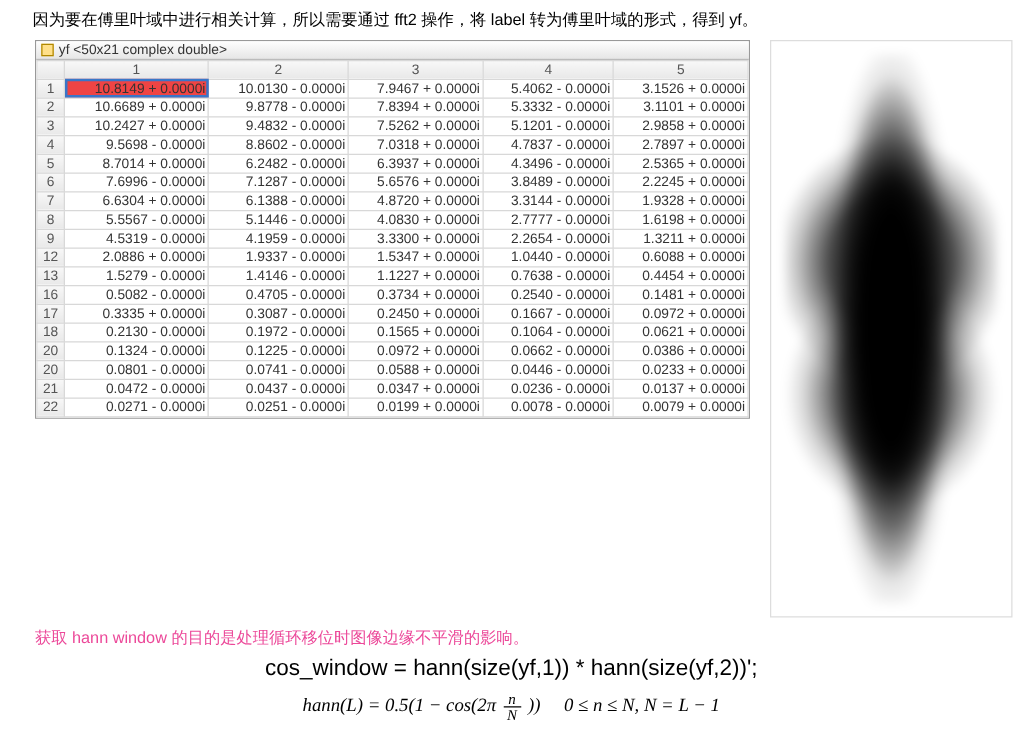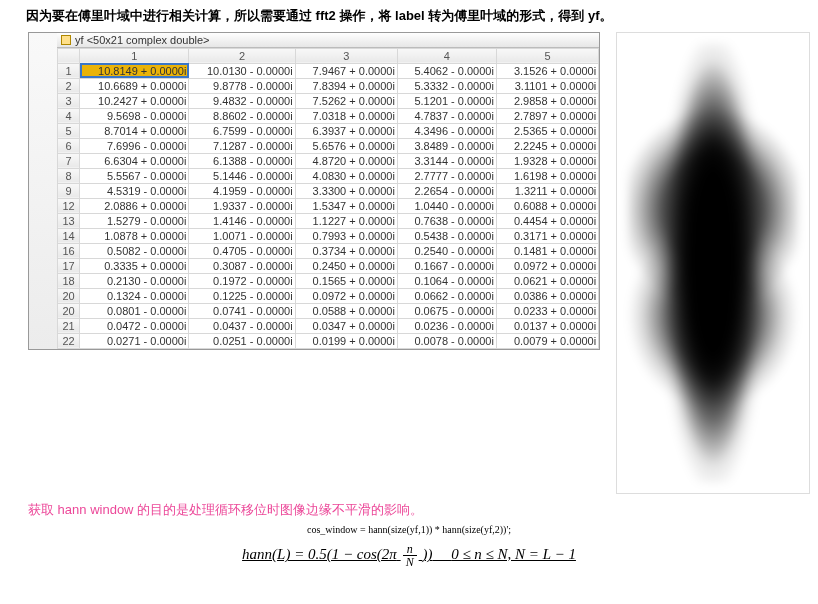--- a/index.html
+++ b/index.html
@@ -9,34 +9,32 @@
     background: #fff;
     font-family: "Microsoft YaHei", SimSun, Arial, sans-serif;
     padding: 6px 8px 0 8px;
     overflow: hidden;
   }
   .intro {
     font-size: 13px;
     color: #000;
     margin: 0 0 6px 18px;
     line-height: 1.5;
-    font-weight: bold;
   }
   .middle {
     display: flex;
     align-items: flex-start;
     gap: 16px;
     margin-bottom: 6px;
   }
   .var-panel {
     border: 1px solid #999;
     background: linear-gradient(#f9f9f9,#ececec);
     width: 584px;
     margin-left: 20px;
-    padding-left: 28px;
   }
   .var-header {
     display: flex;
     align-items: center;
     font-size: 11px;
     padding: 1px 4px;
     background: linear-gradient(#fefefe,#e6e6e6);
     border-bottom: 1px solid #bbb;
     color: #333;
   }
@@ -68,21 +66,21 @@
     color: #555;
     text-align: center;
   }
   th.rowhdr, td.rowhdr {
     background: linear-gradient(#f8f8f8,#e9e9e9);
     text-align: center;
     width: 22px;
     color: #555;
   }
   td.sel {
-    background: #eab308;
+    background: #ef4444;
     outline: 2px solid #3a76c8;
     outline-offset: -2px;
   }
   .hann-img {
     width: 198px;
     height: 462px;
     border: 1px solid #ddd;
     background: #fff;
     position: relative;
     overflow: hidden;
@@ -100,32 +98,31 @@
     filter: blur(4px) contrast(1.1);
     image-rendering: pixelated;
   }
   .footer-text {
     font-size: 13px;
     color: #ec4899;
     margin-left: 20px;
     line-height: 1.6;
   }
   .code-line {
-    font-family: Liberation Serif, serif;
-    font-size: 10px;
+    font-family: Liberation Sans, sans-serif;
+    font-size: 18px;
     text-align: center;
     margin-top: 4px;
   }
   .formula {
     font-family: "Times New Roman", serif;
     font-style: italic;
     font-size: 15px;
     text-align: center;
     margin-top: 8px;
-    text-decoration: underline;
   }
   .frac {
     display: inline-block;
     vertical-align: middle;
     text-align: center;
     font-style: italic;
     line-height: 1;
     margin: 0 2px;
   }
   .frac .num { display:block; border-bottom: 1px solid #000; padding: 0 3px; font-size: 12px;}
@@ -185,21 +182,21 @@
               <td class="rowhdr">4</td>
               <td>9.5698 - 0.0000i</td>
               <td>8.8602 - 0.0000i</td>
               <td>7.0318 + 0.0000i</td>
               <td>4.7837 - 0.0000i</td>
               <td>2.7897 + 0.0000i</td>
             </tr>
             <tr>
               <td class="rowhdr">5</td>
               <td>8.7014 + 0.0000i</td>
-              <td>6.7599 - 0.0000i</td>
+              <td>6.2482 - 0.0000i</td>
               <td>6.3937 + 0.0000i</td>
               <td>4.3496 - 0.0000i</td>
               <td>2.5365 + 0.0000i</td>
             </tr>
             <tr>
               <td class="rowhdr">6</td>
               <td>7.6996 - 0.0000i</td>
               <td>7.1287 - 0.0000i</td>
               <td>5.6576 + 0.0000i</td>
               <td>3.8489 - 0.0000i</td>
@@ -239,28 +236,20 @@
             </tr>
             <tr>
               <td class="rowhdr">13</td>
               <td>1.5279 - 0.0000i</td>
               <td>1.4146 - 0.0000i</td>
               <td>1.1227 + 0.0000i</td>
               <td>0.7638 - 0.0000i</td>
               <td>0.4454 + 0.0000i</td>
             </tr>
             <tr>
-              <td class="rowhdr">14</td>
-              <td>1.0878 + 0.0000i</td>
-              <td>1.0071 - 0.0000i</td>
-              <td>0.7993 + 0.0000i</td>
-              <td>0.5438 - 0.0000i</td>
-              <td>0.3171 + 0.0000i</td>
-            </tr>
-            <tr>
               <td class="rowhdr">16</td>
               <td>0.5082 - 0.0000i</td>
               <td>0.4705 - 0.0000i</td>
               <td>0.3734 + 0.0000i</td>
               <td>0.2540 - 0.0000i</td>
               <td>0.1481 + 0.0000i</td>
             </tr>
             <tr>
               <td class="rowhdr">17</td>
               <td>0.3335 + 0.0000i</td>
@@ -283,21 +272,21 @@
               <td>0.1225 - 0.0000i</td>
               <td>0.0972 + 0.0000i</td>
               <td>0.0662 - 0.0000i</td>
               <td>0.0386 + 0.0000i</td>
             </tr>
             <tr>
               <td class="rowhdr">20</td>
               <td>0.0801 - 0.0000i</td>
               <td>0.0741 - 0.0000i</td>
               <td>0.0588 + 0.0000i</td>
-              <td>0.0675 - 0.0000i</td>
+              <td>0.0446 - 0.0000i</td>
               <td>0.0233 + 0.0000i</td>
             </tr>
             <tr>
               <td class="rowhdr">21</td>
               <td>0.0472 - 0.0000i</td>
               <td>0.0437 - 0.0000i</td>
               <td>0.0347 + 0.0000i</td>
               <td>0.0236 - 0.0000i</td>
               <td>0.0137 + 0.0000i</td>
             </tr>

